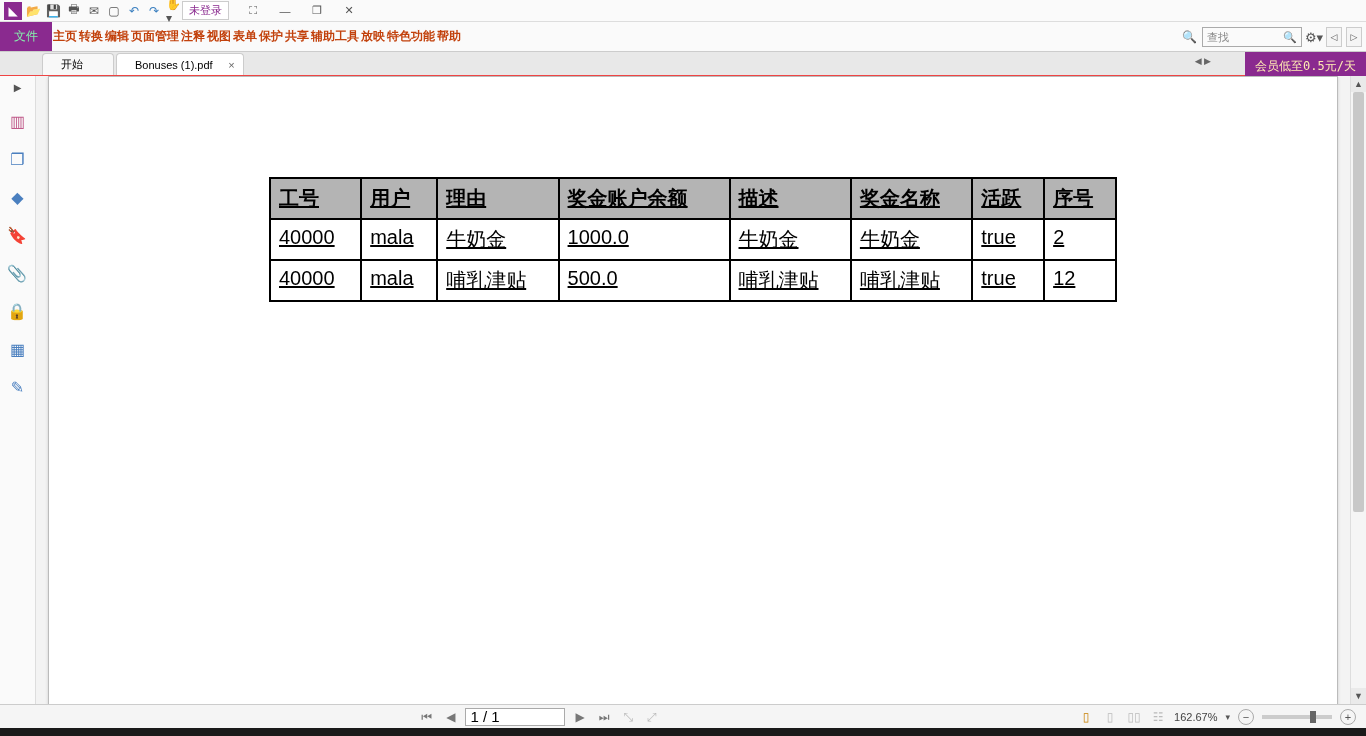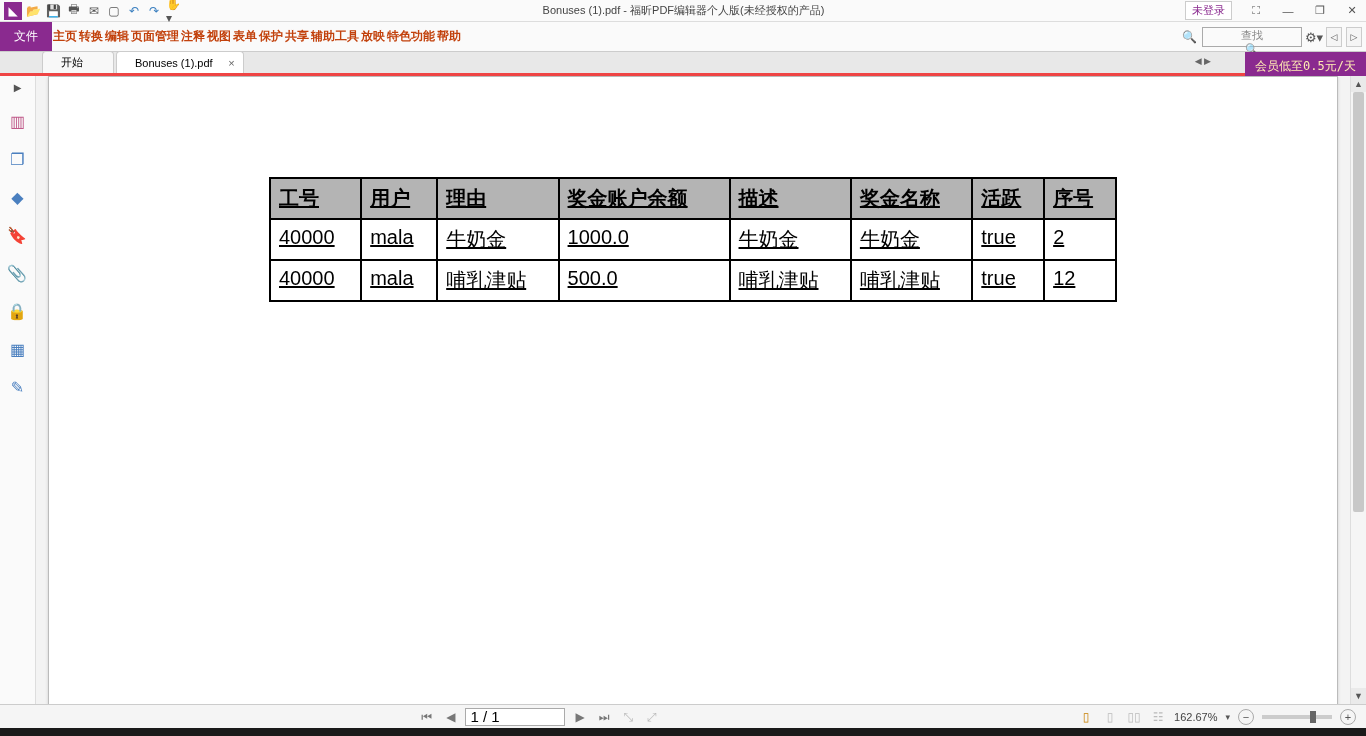--- a/index.html
+++ b/index.html
@@ -9,28 +9,28 @@
 .titlebar { height: 22px; background: #fafafa; display: flex; align-items: center; font-size: 11px; color: #333; border-bottom: 1px solid #ddd; }
 .titlebar-left { display: flex; align-items: center; gap: 4px; padding-left: 4px; }
 .ticon { width: 16px; height: 16px; display: inline-flex; align-items: center; justify-content: center; font-size: 12px; }
 .title-center { flex: 1; text-align: center; color: #444; }
 .titlebar-right { display: flex; align-items: center; gap: 16px; padding-right: 6px; }
 .login-btn { background: #fff; border: 1px solid #ccc; padding: 1px 6px; font-size: 11px; color: #8a2a8f; }
 .win-icon { width: 16px; height: 16px; display: inline-flex; align-items: center; justify-content: center; color: #555; font-size: 11px; }
 
 
 .menubar { height: 30px; background: #fafafa; display: flex; align-items: stretch; font-size: 12px; border-bottom: 1px solid #ccc; position: relative; }
-.menu-file { background: #8a2a8f; color: #ffffff; padding: 0 14px; display: flex; align-items: center; }
+.menu-file { background: #8a2a8f; color: #86efac; padding: 0 14px; display: flex; align-items: center; }
 .menu-item { padding: 0 1px; display: flex; align-items: center; color: #c2410c; font-weight: bold; }
 .menubar-right { position: absolute; right: 0; top: 0; height: 30px; display: flex; align-items: center; gap: 4px; padding-right: 4px; }
-.search-box { width: 100px; height: 20px; border: 1px solid #aaa; font-size: 11px; padding: 0 4px; color: #888; display: flex; align-items: center; justify-content: space-between; flex-direction: column; }
+.search-box { width: 100px; height: 20px; border: 1px solid #aaa; font-size: 11px; padding: 0 4px; color: #888; display: flex; align-items: center; justify-content: space-between; }
 .arrow-btn { width: 16px; height: 20px; border: 1px solid #ccc; background: #f5f5f5; display: flex; align-items: center; justify-content: center; font-size: 9px; color: #555; }
 
 
-.doctabs { height: 24px; background: #e8e8e8; display: flex; align-items: flex-end; padding-left: 42px; border-bottom: 3px solid #ef4444; position: relative; }
+.doctabs { height: 24px; background: #e8e8e8; display: flex; align-items: flex-end; padding-left: 42px; border-bottom: 1px solid #ef4444; position: relative; }
 .doctab { height: 22px; padding: 0 30px 0 18px; background: #f8f8f8; border: 1px solid #ccc; border-bottom: none; border-radius: 4px 4px 0 0; margin-right: 2px; font-size: 11px; display: flex; align-items: center; position: relative; }
 .doctab.active { background: #fff; }
 .tab-close { position: absolute; right: 8px; font-size: 11px; color: #666; }
 .promo { position: absolute; right: 0; top: 0; height: 28px; background: #8a2a8f; color: #ffecb3; font-size: 12px; padding: 0 10px; display: flex; align-items: center; font-family: monospace; }
 .scroll-hint { position: absolute; right: 155px; top: 4px; font-size: 9px; color: #666; }
 
 
 .main { flex: 1; display: flex; background: #fff; min-height: 0; }
 .sidebar { width: 36px; background: #fafafa; border-right: 1px solid #ddd; display: flex; flex-direction: column; align-items: center; padding-top: 6px; gap: 18px; }
 .side-icon { width: 20px; height: 20px; display: flex; align-items: center; justify-content: center; font-size: 16px; }
@@ -73,21 +73,20 @@
     <span class="ticon" style="background:#8a2a8f;color:#fff;width:18px;height:18px;">◣</span>
     <span class="ticon" style="color:#d49b22;">📂</span>
     <span class="ticon" style="color:#7a5fb0;">💾</span>
     <span class="ticon" style="color:#555;">🖶</span>
     <span class="ticon" style="color:#555;">✉</span>
     <span class="ticon" style="color:#555;">▢</span>
     <span class="ticon" style="color:#3a7fbf;">↶</span>
     <span class="ticon" style="color:#3a7fbf;">↷</span>
     <span class="ticon" style="color:#555;">✋▾</span>
   </div>
-  <div class="title-center">Bonuses (1).pdf - 福昕PDF编辑器个人版(未经授权的产品)</div>
   <div class="titlebar-right">
     <span class="login-btn">未登录</span>
     <span class="win-icon">⛶</span>
     <span class="win-icon">—</span>
     <span class="win-icon">❐</span>
     <span class="win-icon">✕</span>
   </div>
 </div>
 
 <div class="menubar">

